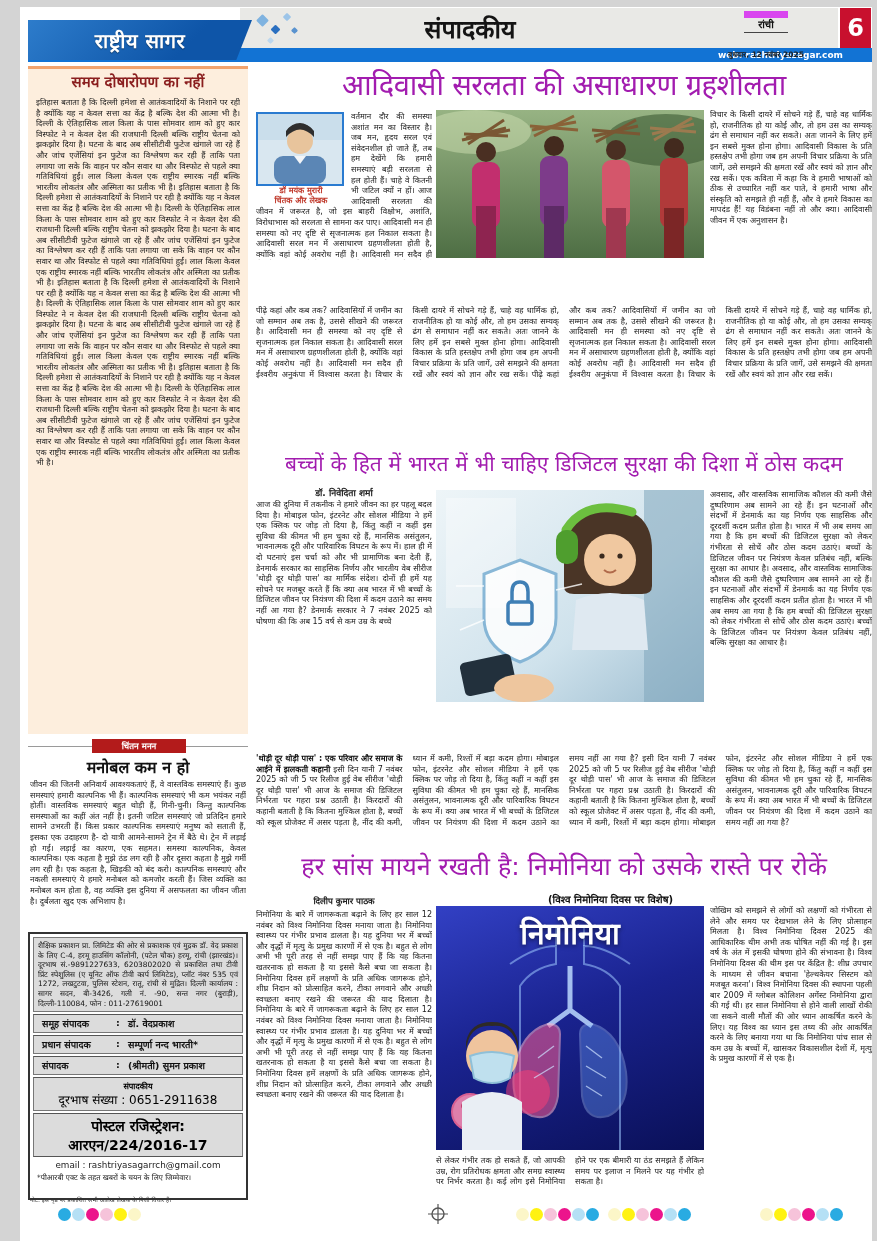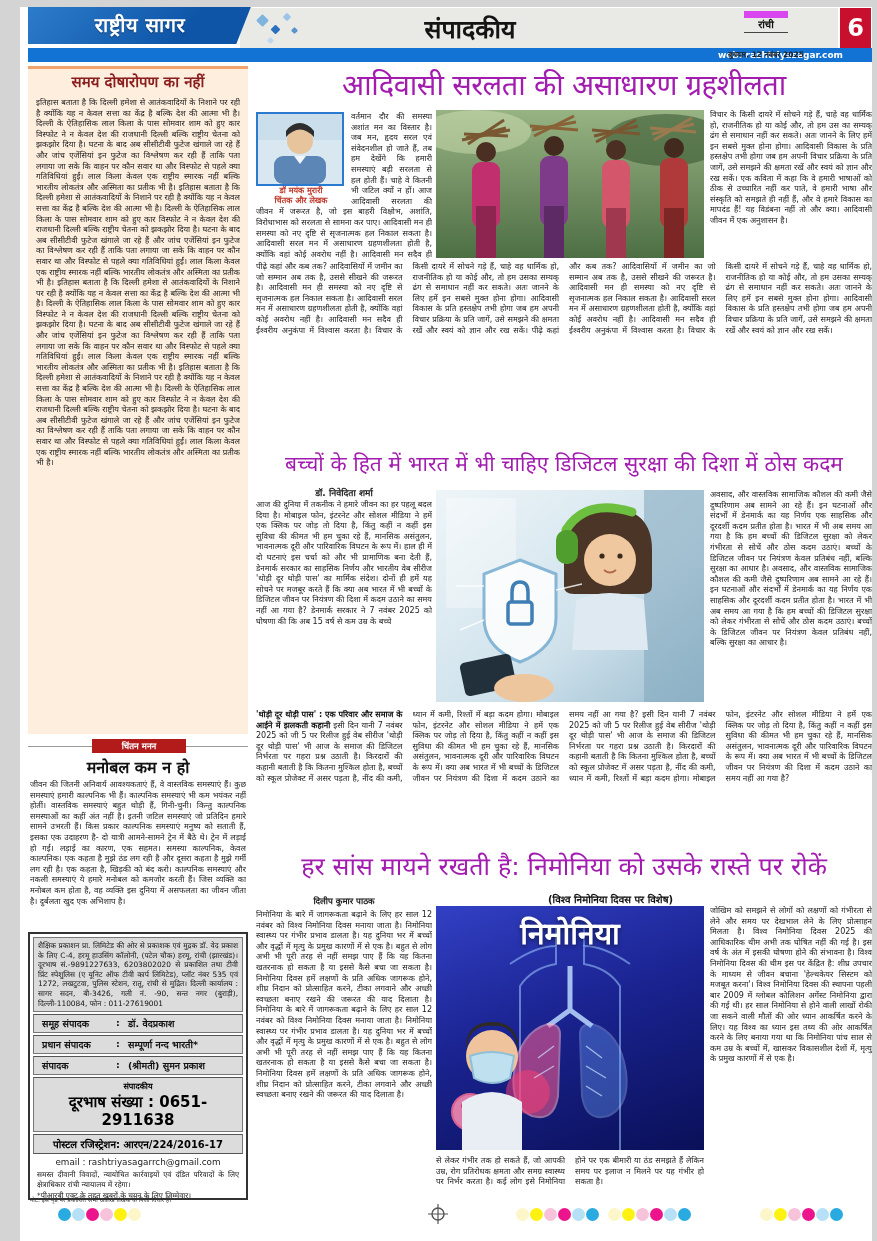--- a/index.html
+++ b/index.html
@@ -3,58 +3,58 @@
 <meta charset="utf-8">
 <style>
   html,body{margin:0;padding:0;}
   body{width:877px;height:1241px;position:relative;background:#ffffff;
        font-family:"DejaVu Sans",sans-serif;-webkit-font-smoothing:antialiased;}
   .abs{position:absolute;}
   
   .margin{background:#d4d4d4;z-index:60;pointer-events:none;}
   
   .hdr-strip{left:240px;top:8px;width:598px;height:40px;background:#e9e9e6;border-bottom:1px solid #cfcfcc;}
-  .masthead{left:28px;top:4px;width:224px;height:40px;z-index:5;
+  .masthead{left:28px;top:20px;width:224px;height:40px;z-index:5;
             background:linear-gradient(135deg,#2d7ccb 0%,#0e55a8 70%);
             clip-path:polygon(0 0,100% 0,93% 100%,0 100%);
             display:flex;align-items:center;justify-content:center;}
   .masthead .brand{color:#fff;font-size:20px;font-weight:bold;letter-spacing:.5px;text-shadow:0 1px 1px rgba(0,0,0,.4);}
   .diamond{position:absolute;transform:rotate(45deg);border-radius:1px;}
   .sect-title{left:340px;top:11px;width:260px;text-align:center;font-size:25px;font-weight:bold;color:#141414;z-index:6;}
   .edition{left:702px;top:11px;width:128px;text-align:center;z-index:6;}
   .edition .city{font-size:10px;font-weight:bold;color:#111;border-top:7px solid #d946ef;border-bottom:1px solid #444;
                  display:inline-block;padding:0 14px;line-height:14px;}
   .edition .date{font-size:7.5px;font-weight:bold;color:#222;margin-top:16px;}
   .pagebox{left:840px;top:8px;width:31px;height:40px;background:#c8102e;color:#fff;display:flex;align-items:center;
            justify-content:center;font-size:24px;font-weight:bold;z-index:6;}
   .webbar{left:28px;top:48px;width:845px;height:14px;background:#1273d4;color:#fff;font-size:9px;font-weight:bold;
           text-align:right;line-height:14px;box-sizing:border-box;padding-right:30px;z-index:4;padding-left:20px;}
   
   .txt{font-size:8px;line-height:10.6px;text-align:justify;color:#1b1b1b;overflow:hidden;word-break:break-word;}
-  .cols4{column-count:4;column-gap:10px;}
+  .cols4{column-count:4;column-gap:10px;margin-top:44px;}
   .cols2{column-count:2;column-gap:10px;}
   
   .edit-box{left:28px;top:66px;width:220px;height:668px;background:#fdeedd;border-top:3px solid #f2a36d;box-sizing:border-box;padding:0 8px;}
   .edit-box h2{margin:2px 0 7px 0;text-align:center;font-size:15px;color:#8a1e1e;font-weight:bold;}
   .chintan-rule{left:28px;top:746px;width:220px;height:0;border-top:1.5px solid #9a9a9a;}
   .chintan-badge{left:92px;top:739px;width:94px;height:14px;background:#b31b1b;color:#fff;font-size:8.5px;font-weight:bold;
                  text-align:center;line-height:14px;z-index:3;}
   .chintan-title{left:28px;top:756px;width:220px;text-align:center;font-size:16px;font-weight:bold;color:#111;}
   .chintan-body{left:30px;top:780px;width:216px;height:146px;}
   .pub-box{left:28px;top:932px;width:220px;height:268px;border:2px solid #333;box-sizing:border-box;background:#fff;padding:3px;}
   .pub-gray{background:#dcdcdc;border:1px solid #777;}
   .imprint{font-size:7.4px;line-height:9.6px;text-align:justify;color:#111;padding:3px 4px;}
   .ed-row{display:flex;border-top:1px solid #555;margin-top:2px;padding:2px 6px 2px 8px;font-size:9.5px;color:#111;}
   .ed-row .lbl{width:74px;font-weight:bold;}
   .ed-row .sep{width:12px;font-weight:bold;}
   .ed-row .val{font-weight:bold;}
   .pub-center{border-top:1px solid #555;margin-top:2px;text-align:center;padding:2px 0;}
   .pub-center .l1{font-size:8px;font-weight:bold;}
-  .pub-center .l2{font-size:15px;font-weight:bold;}
-  .pub-postal{border-top:1px solid #555;border-bottom:1px solid #555;margin-top:2px;text-align:center;font-size:10px;font-weight:bold;padding:2px 0;}
+  .pub-center .l2{font-size:12px;font-weight:normal;}
+  .pub-postal{border-top:1px solid #555;border-bottom:1px solid #555;margin-top:2px;text-align:center;font-size:14px;font-weight:bold;padding:2px 0;}
   .pub-email{text-align:center;font-size:8.8px;color:#222;padding:3px 0 2px 0;}
   .pub-legal{font-size:7.4px;line-height:9.4px;text-align:justify;color:#111;padding:1px 4px;}
   .note-line{left:30px;top:1196px;width:220px;font-size:6px;color:#333;}
   
   .headline{left:256px;width:616px;text-align:center;font-weight:normal;color:#a21caf;z-index:2;}
   .a1-headline{top:64px;font-size:29px;letter-spacing:-.5px;}
   .a2-headline{top:449px;font-size:21px;}
   .a3-headline{top:848px;font-size:25px;}
   .byline{font-weight:bold;color:#222;text-align:center;}
   .photo-frame{overflow:hidden;}
@@ -122,21 +122,20 @@
     <span class="lbl">संपादक</span>
     <span class="sep">:</span>
     <span class="val">(श्रीमती) सुमन प्रकाश</span>
   </div>
   <div class="pub-center pub-gray">
     <div class="l1">संपादकीय</div>
     <div class="l2">दूरभाष संख्या : 0651-2911638</div>
   </div>
   <div class="pub-postal pub-gray">पोस्टल रजिस्ट्रेशन: आरएन/224/2016-17</div>
   <div class="pub-email">email : rashtriyasagarrch@gmail.com</div>
-  <div class="pub-legal">समस्त दीवानी विवादों, न्यायोचित कार्रवाइयों एवं दंडित परिवादों के लिए क्षेत्राधिकार रांची न्यायालय में रहेगा।</div>
   <div class="pub-legal">*पीआरबी एक्ट के तहत खबरों के चयन के लिए जिम्मेवार।</div>
 </div>
 <div class="abs note-line">नोट: इस पृष्ठ पर प्रकाशित सभी आलेख लेखक के निजी विचार हैं।</div>
 
 <div class="abs headline a1-headline">आदिवासी सरलता की असाधारण ग्रहशीलता</div>
 
 <div class="abs txt" style="left:256px;top:112px;width:176px;height:148px;">
   <span class="author-fig" style="display:block;float:left;width:90px;margin:0 5px 2px 0;">
     <svg class="author-img" viewBox="0 0 84 70">
       <rect width="84" height="70" fill="#d9e7f0"></rect>

